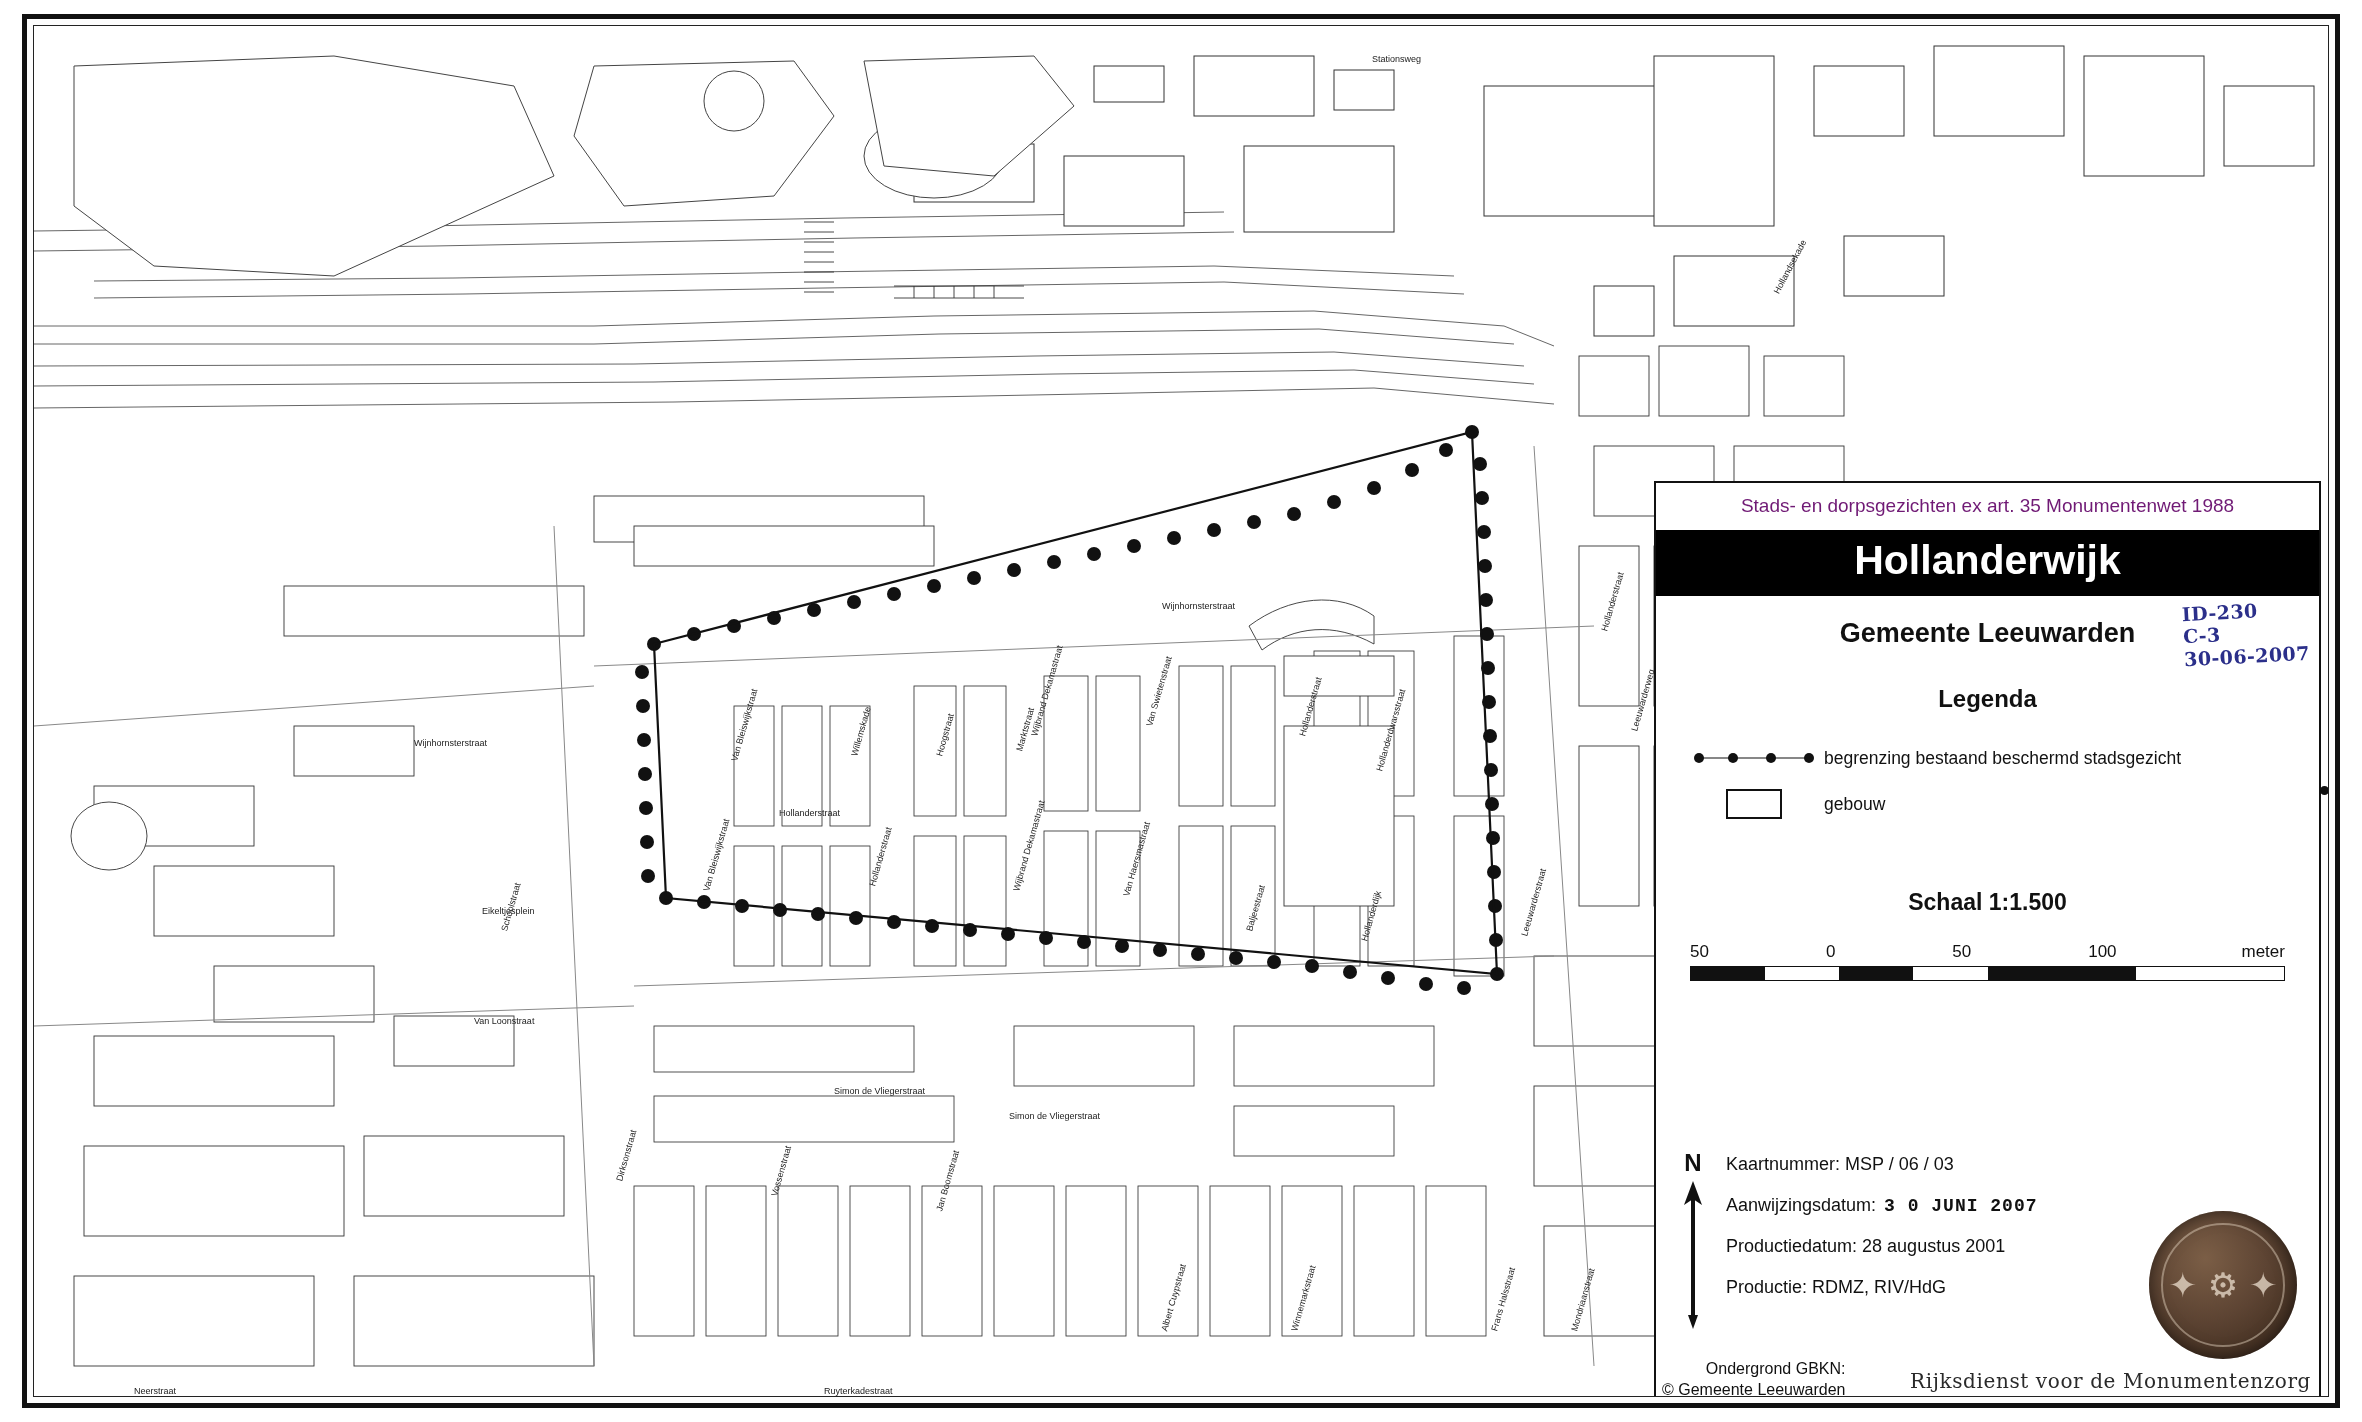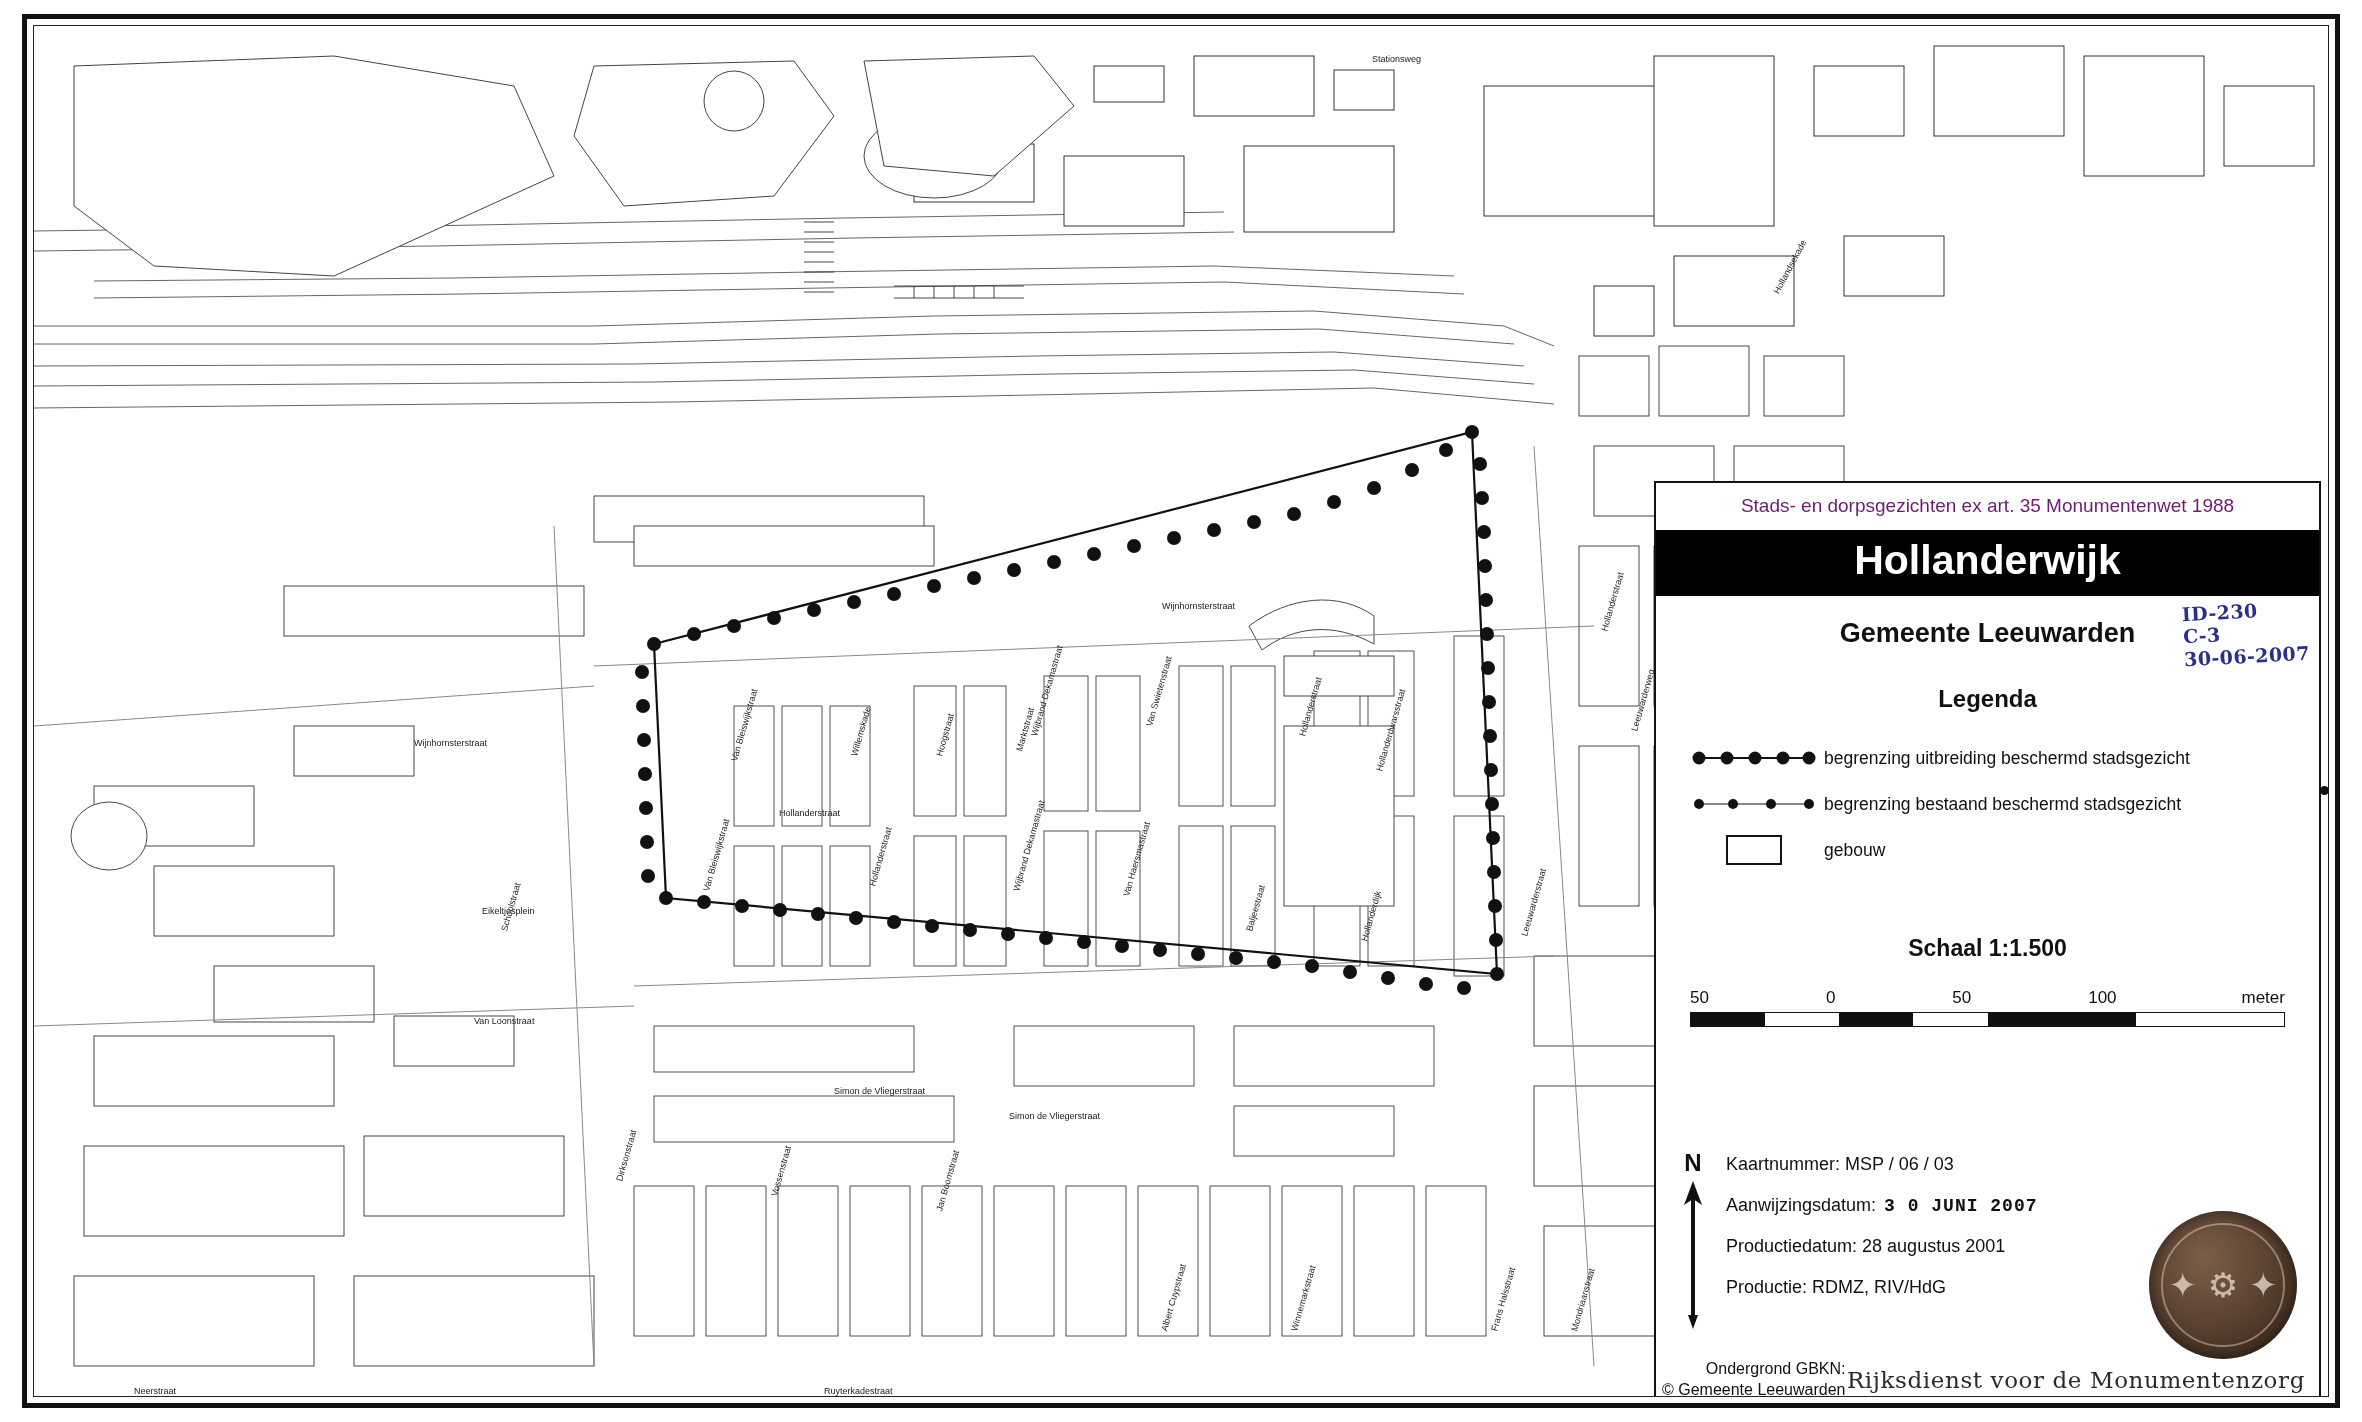--- a/index.html
+++ b/index.html
@@ -197,24 +197,24 @@
     position: absolute;
     left: 8px;
     bottom: 0;
     font-size: 16px;
     color: #111;
     line-height: 1.35;
     text-align: right;
   }
   #rdmz-wordmark {
     position: absolute;
-    right: 16px;
+    right: 10px;
     bottom: 8px;
     font-family: "DejaVu Serif", serif;
-    font-size: 23px;
+    font-size: 20px;
     letter-spacing: 0.6px;
     color: #2a2a2a;
   }
   #seal {
     position: absolute;
     right: 24px;
     bottom: 42px;
     width: 148px;
     height: 148px;
     border-radius: 50%;
@@ -590,33 +590,20 @@
             <div>ID-230</div>
             <div>C-3</div>
             <div>30-06-2007</div>
           </div>
         </div>
 
         <div id="legend-heading">Legenda</div>
 
         <div class="legend-rows">
 
-          <div class="legend-row">
-            <div class="legend-symbol">
-              <svg width="130" height="22" viewBox="0 0 130 22">
-                <line x1="8" y1="11" x2="122" y2="11" stroke="#111" stroke-width="2.2"></line>
-                <circle cx="10" cy="11" r="6.5" fill="#111"></circle>
-                <circle cx="38" cy="11" r="6.5" fill="#111"></circle>
-                <circle cx="66" cy="11" r="6.5" fill="#111"></circle>
-                <circle cx="94" cy="11" r="6.5" fill="#111"></circle>
-                <circle cx="120" cy="11" r="6.5" fill="#111"></circle>
-              </svg>
-            </div>
-            <div class="legend-label">begrenzing uitbreiding beschermd stadsgezicht</div>
-          </div>
 
           <div class="legend-row">
             <div class="legend-symbol">
               <svg width="130" height="22" viewBox="0 0 130 22">
                 <line x1="8" y1="11" x2="122" y2="11" stroke="#111" stroke-width="1.2"></line>
                 <circle cx="10" cy="11" r="5" fill="#111"></circle>
                 <circle cx="44" cy="11" r="5" fill="#111"></circle>
                 <circle cx="82" cy="11" r="5" fill="#111"></circle>
                 <circle cx="120" cy="11" r="5" fill="#111"></circle>
               </svg>

